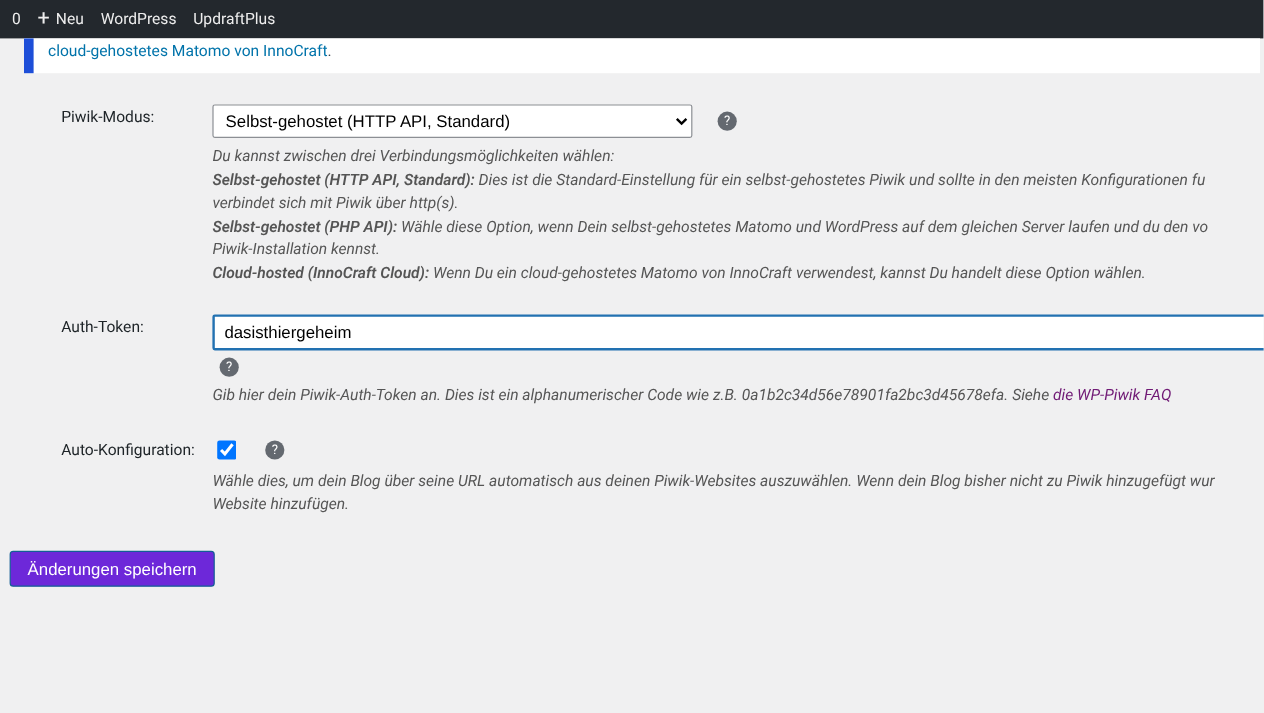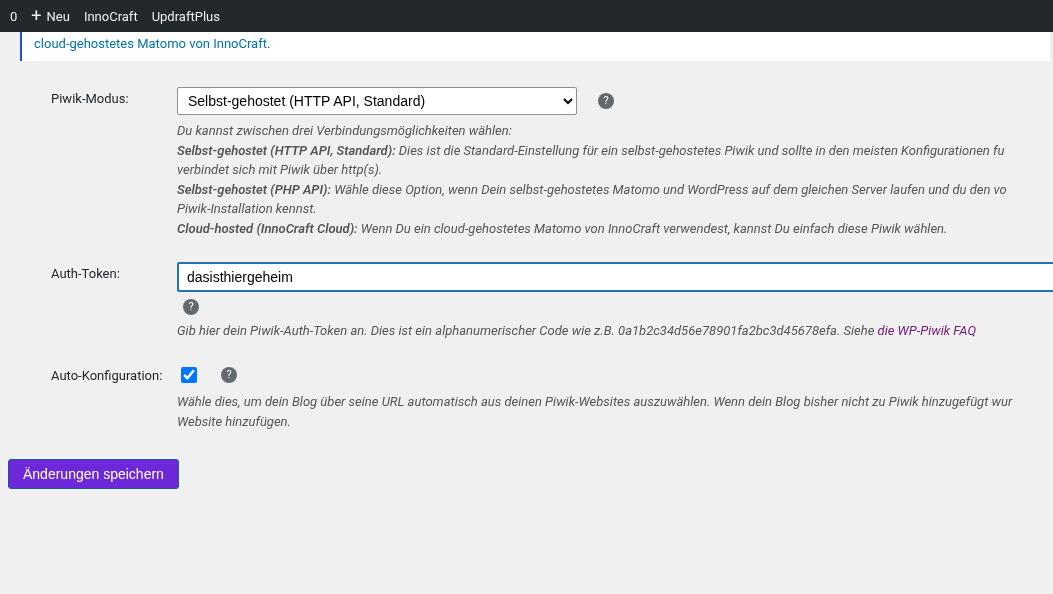--- a/index.html
+++ b/index.html
@@ -2,21 +2,21 @@
 <html><head>
 <meta charset="utf-8">
 <style>
   * { box-sizing: border-box; }
   html, body { margin:0; padding:0; font-family: -apple-system, BlinkMacSystemFont, "Segoe UI", Roboto, sans-serif; font-size:13px; color:#3c434a; }
   body { background:#f0f0f1; }
   .adminbar { background:#23282d; height:32px; display:flex; align-items:center; color:#eee; padding:0 10px; font-size:13px; }
   .adminbar .item { display:flex; align-items:center; margin-right:14px; cursor:pointer; }
   .adminbar .plus { font-size:18px; font-weight:400; margin-right:5px; line-height:1; }
   .content { padding:0 0 40px 8px; }
-  .notice { border-left:2px solid #1d4ed8; background:#fff; margin:0 0 22px 12px; padding:4px 12px 10px 12px; width:1030px; }
+  .notice { border-left:8px solid #1d4ed8; background:#fff; margin:0 0 22px 12px; padding:4px 12px 10px 12px; width:1030px; }
   .notice a { color:#0073aa; text-decoration:none; }
   table.form-table { width:100%; border-collapse:collapse;margin-left:39px; }
   table.form-table th { text-align:left; vertical-align:top; width:130px; padding:8px 4px 20px 4px; font-weight:400; color:#1d2327; }
   table.form-table td { vertical-align:top; padding:4px 0 20px 0; }
   select.mode { width:400px; height:28px; font-size:14px; padding:2px 6px; border:1px solid #8c8f94; border-radius:2px; background:#fff; }
   .help { display:inline-block; width:16px; height:16px; border-radius:50%; background:#646970; color:#fff; text-align:center; font-size:11px; line-height:16px; font-style:normal; cursor:pointer; vertical-align:middle; margin-left:6px; }
   .desc { font-style:italic; color:#555; line-height:1.5; margin-top:6px; }
   .desc b { font-style:italic; font-weight:600; }
   input[type=text].wide { width:915px; height:30px; padding:4px 8px; font-size:14px; border:1px solid #8c8f94; border-radius:2px; }
   input[type=text].wide.focus { border:2px solid #2271b1; outline:none; }
@@ -32,21 +32,21 @@
 
 <div class="adminbar">
   <div class="item">
       <span>0</span>
     </div>
   <div class="item">
       <span class="plus">+</span>
       <span>Neu</span>
     </div>
   <div class="item">
-      <span>InnoCraft</span>
+      <span>WordPress</span>
     </div>
   <div class="item">
       <span>UpdraftPlus</span>
     </div>
 </div>
 
 <div class="content">
 
   <div class="notice">
     <a href="#">cloud-gehostetes Matomo von InnoCraft</a><span>.</span>
@@ -63,21 +63,21 @@
             <option>Selbst-gehostet (HTTP API, Standard)</option>
           </select>
           <span class="help">?</span>
         </div>
         <div class="desc">
           <span>Du kannst zwischen drei Verbindungsmöglichkeiten wählen:</span><br>
           <b>Selbst-gehostet (HTTP API, Standard):</b><span> Dies ist die Standard-Einstellung für ein selbst-gehostetes Piwik und sollte in den meisten Konfigurationen fu</span><br>
           <span>verbindet sich mit Piwik über http(s).</span><br>
           <b>Selbst-gehostet (PHP API):</b><span> Wähle diese Option, wenn Dein selbst-gehostetes Matomo und WordPress auf dem gleichen Server laufen und du den vo</span><br>
           <span>Piwik-Installation kennst.</span><br>
-          <b>Cloud-hosted (InnoCraft Cloud):</b><span> Wenn Du ein cloud-gehostetes Matomo von InnoCraft verwendest, kannst Du einfach diese Piwik wählen.</span>
+          <b>Cloud-hosted (InnoCraft Cloud):</b><span> Wenn Du ein cloud-gehostetes Matomo von InnoCraft verwendest, kannst Du handelt diese Option wählen.</span>
         </div>
       </td>
     </tr>
 
 
     <tr>
       <th>Auth-Token:</th>
       <td>
         <input type="text" class="wide focus" value="dasisthiergeheim" style="">
         <div class="helpline"><span class="help">?</span></div>

